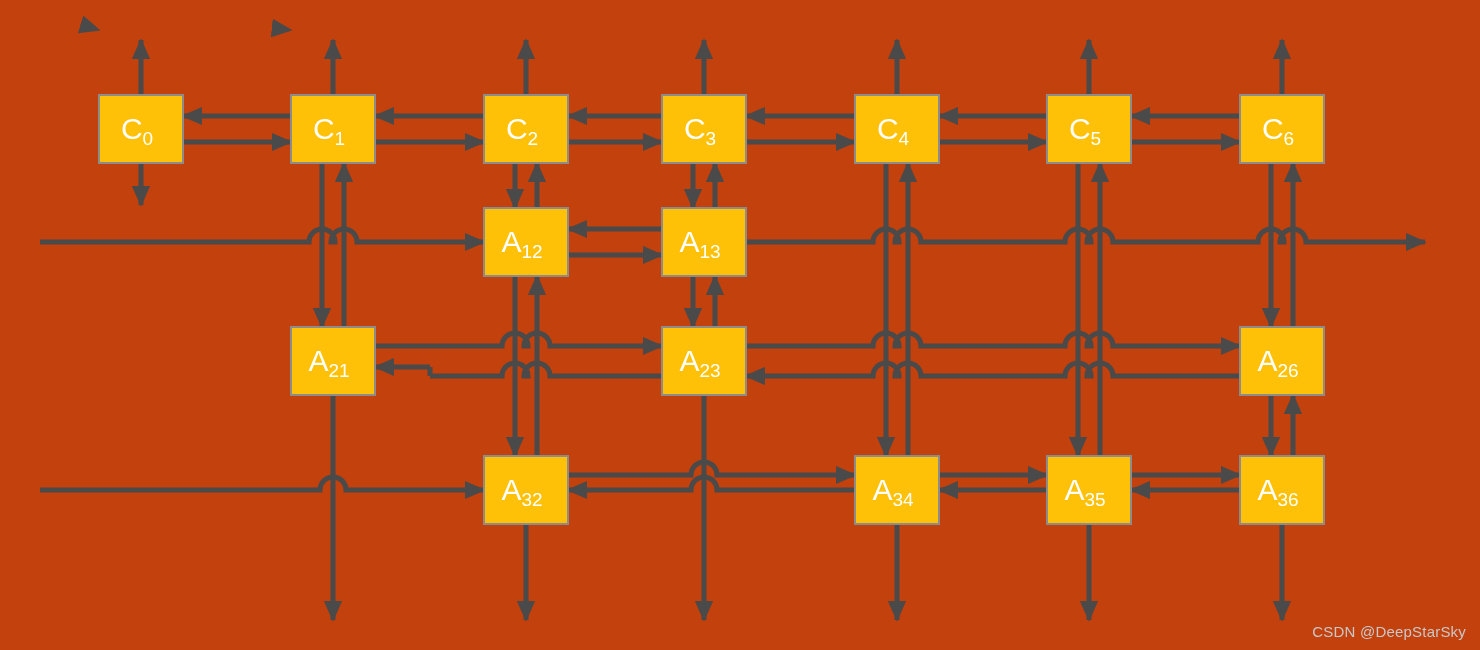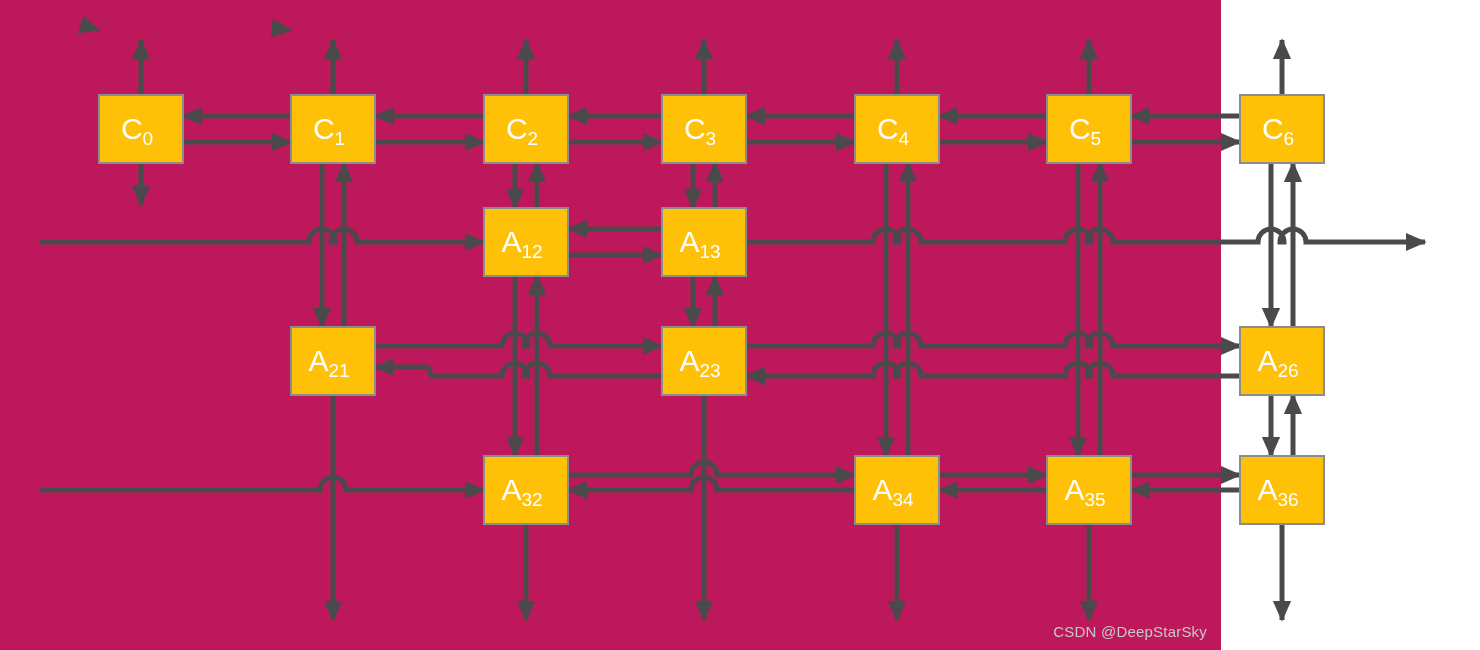--- a/index.html
+++ b/index.html
@@ -1,17 +1,17 @@
 <!DOCTYPE html>
 <html><head>
 <meta charset="utf-8">
 <style>
   html,body{margin:0;padding:0;background:#ffffff;}
   body{width:1480px;height:650px;overflow:hidden;font-family:"Liberation Sans",sans-serif;}
-  #stage{position:relative;width:1221px;height:650px;background:#be185d;}
+  #stage{position:relative;width:1480px;height:650px;background:#c2410c;}
   svg#mesh{position:absolute;left:0;top:0;width:1480px;height:650px;display:block;}
   .node-rect{fill:#FFC107;stroke:#8c8c8c;stroke-width:2;}
   .node-label{fill:#ffffff;font-family:"Liberation Sans",sans-serif;font-size:30px;
                text-anchor:middle;dominant-baseline:middle;}
   .node-sub{font-size:19px;}
   .wire{stroke:#4a4a4a;stroke-width:5;fill:none;stroke-linecap:butt;}
   .watermark{position:absolute;right:14px;bottom:10px;color:#c8c8c8;
              font-family:"Liberation Sans",sans-serif;font-size:15px;letter-spacing:.2px;
              user-select:none;white-space:nowrap;}
 </style>

